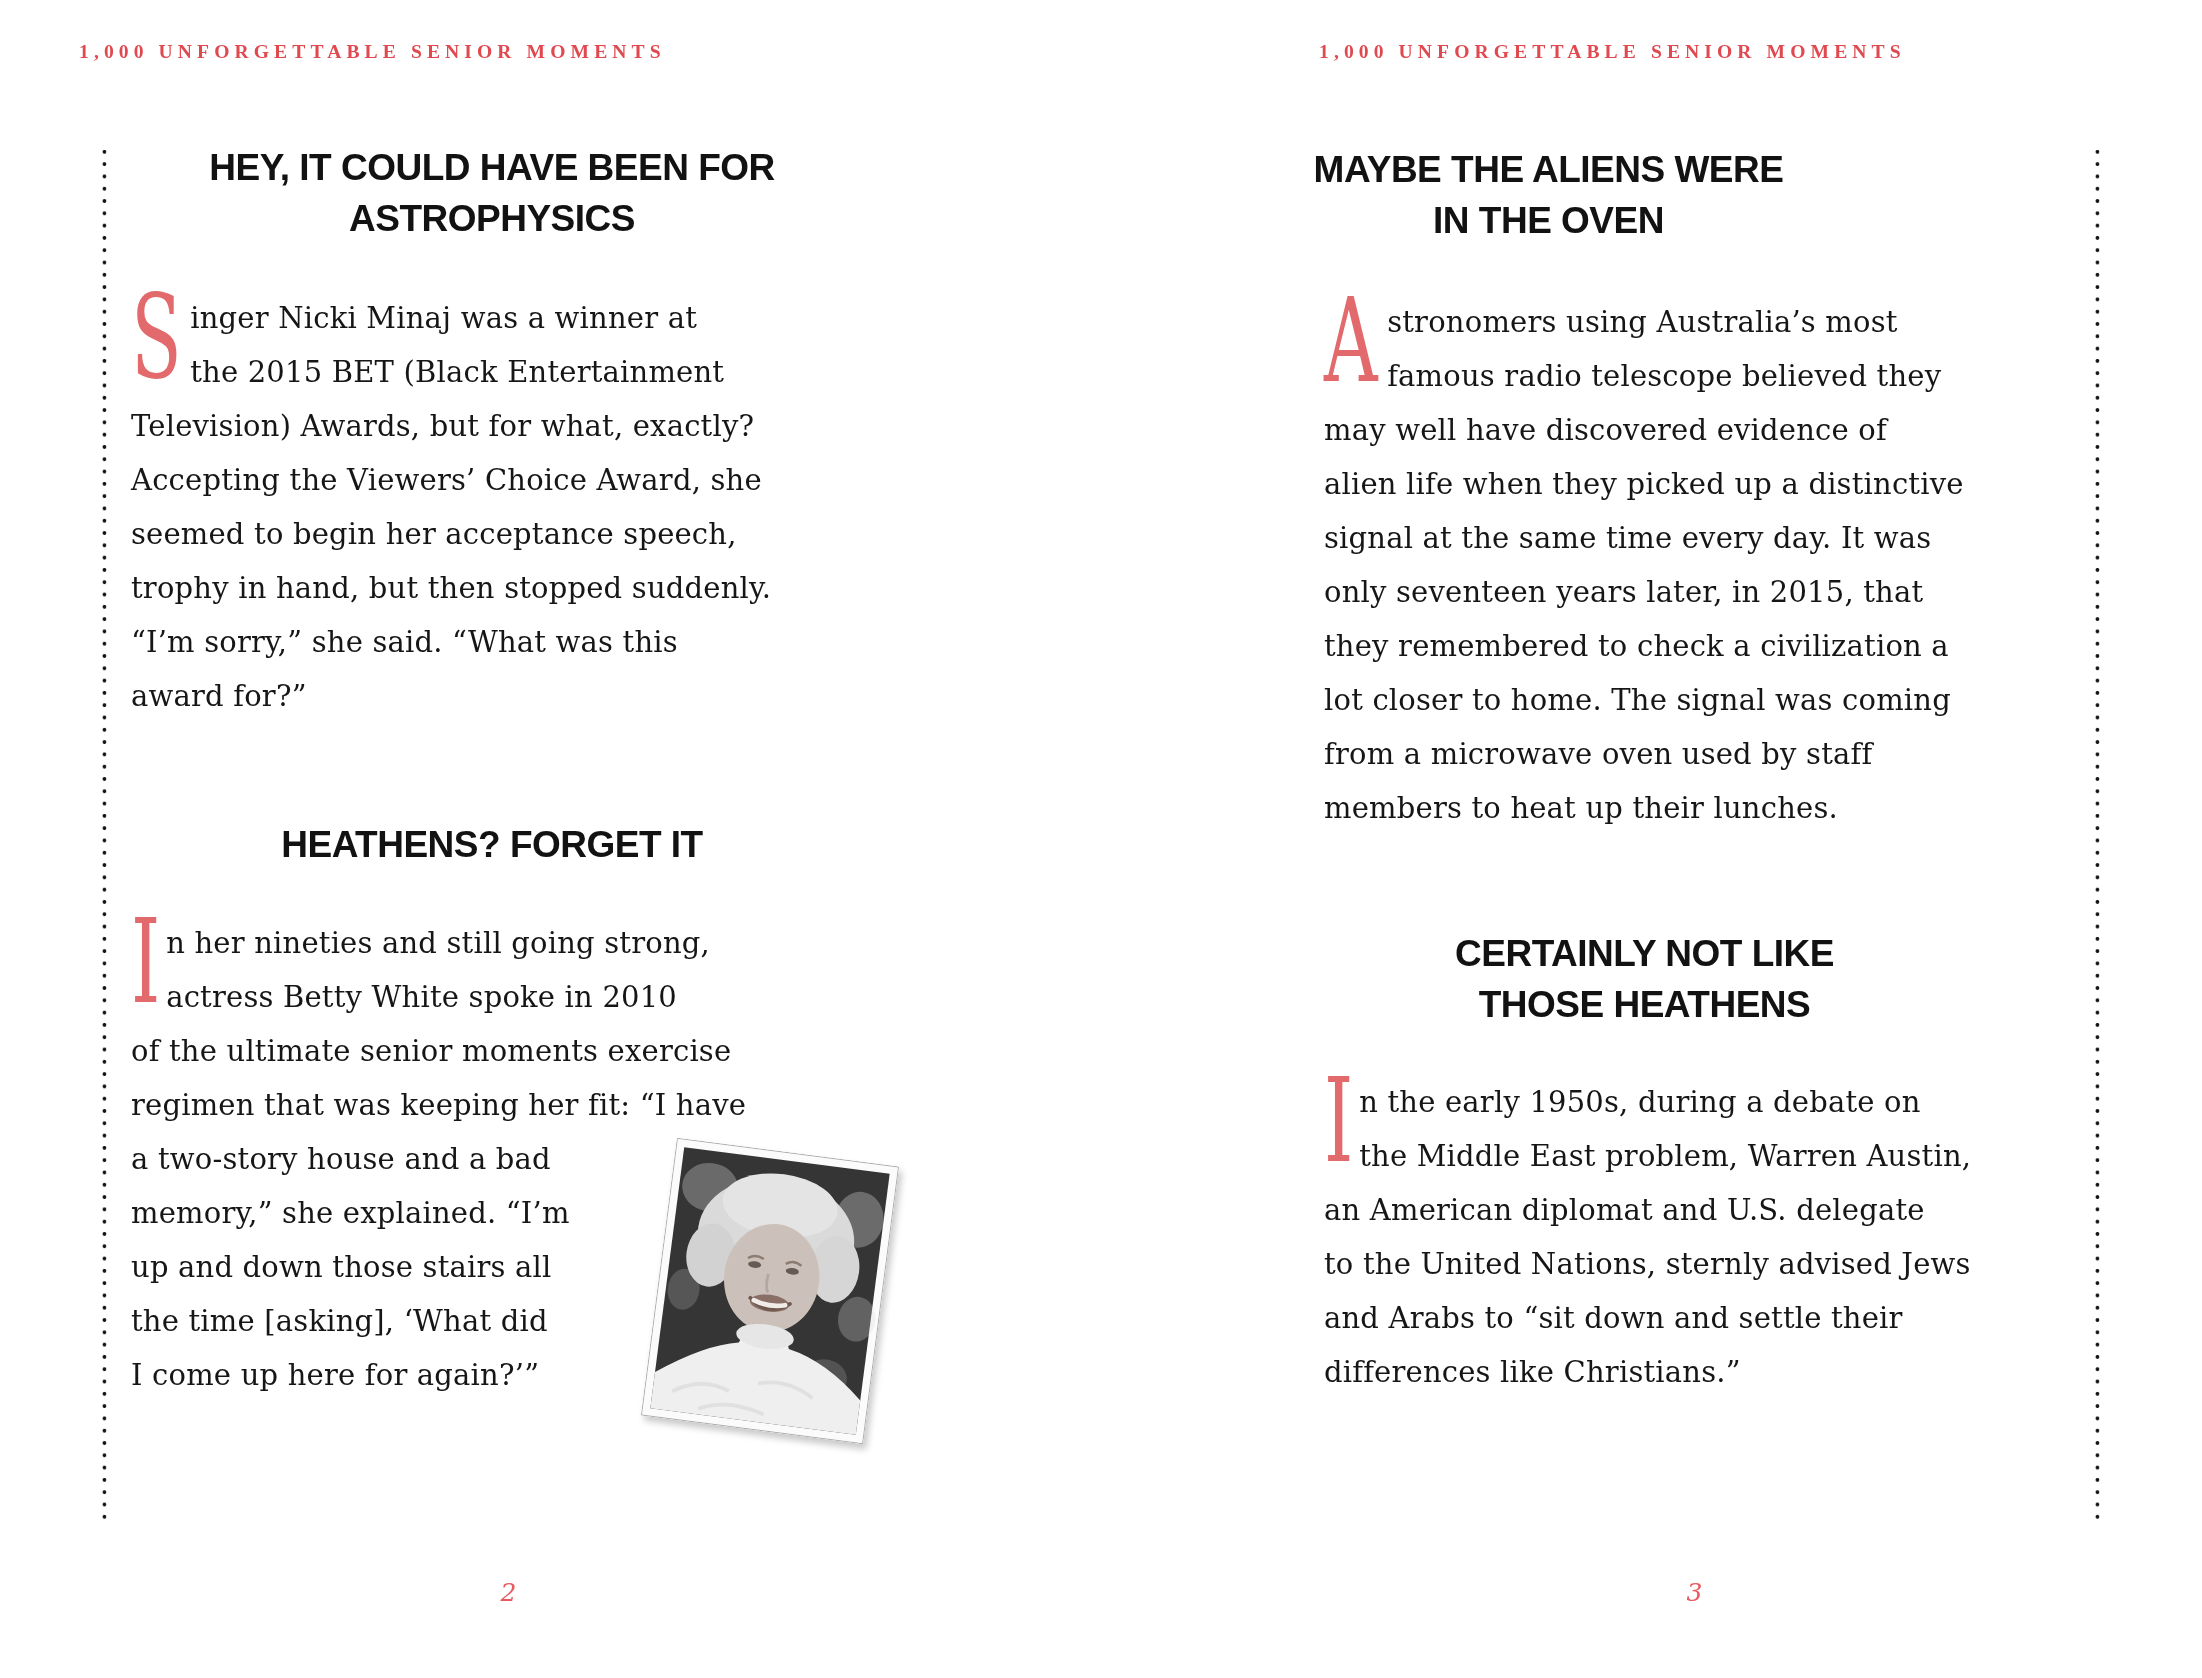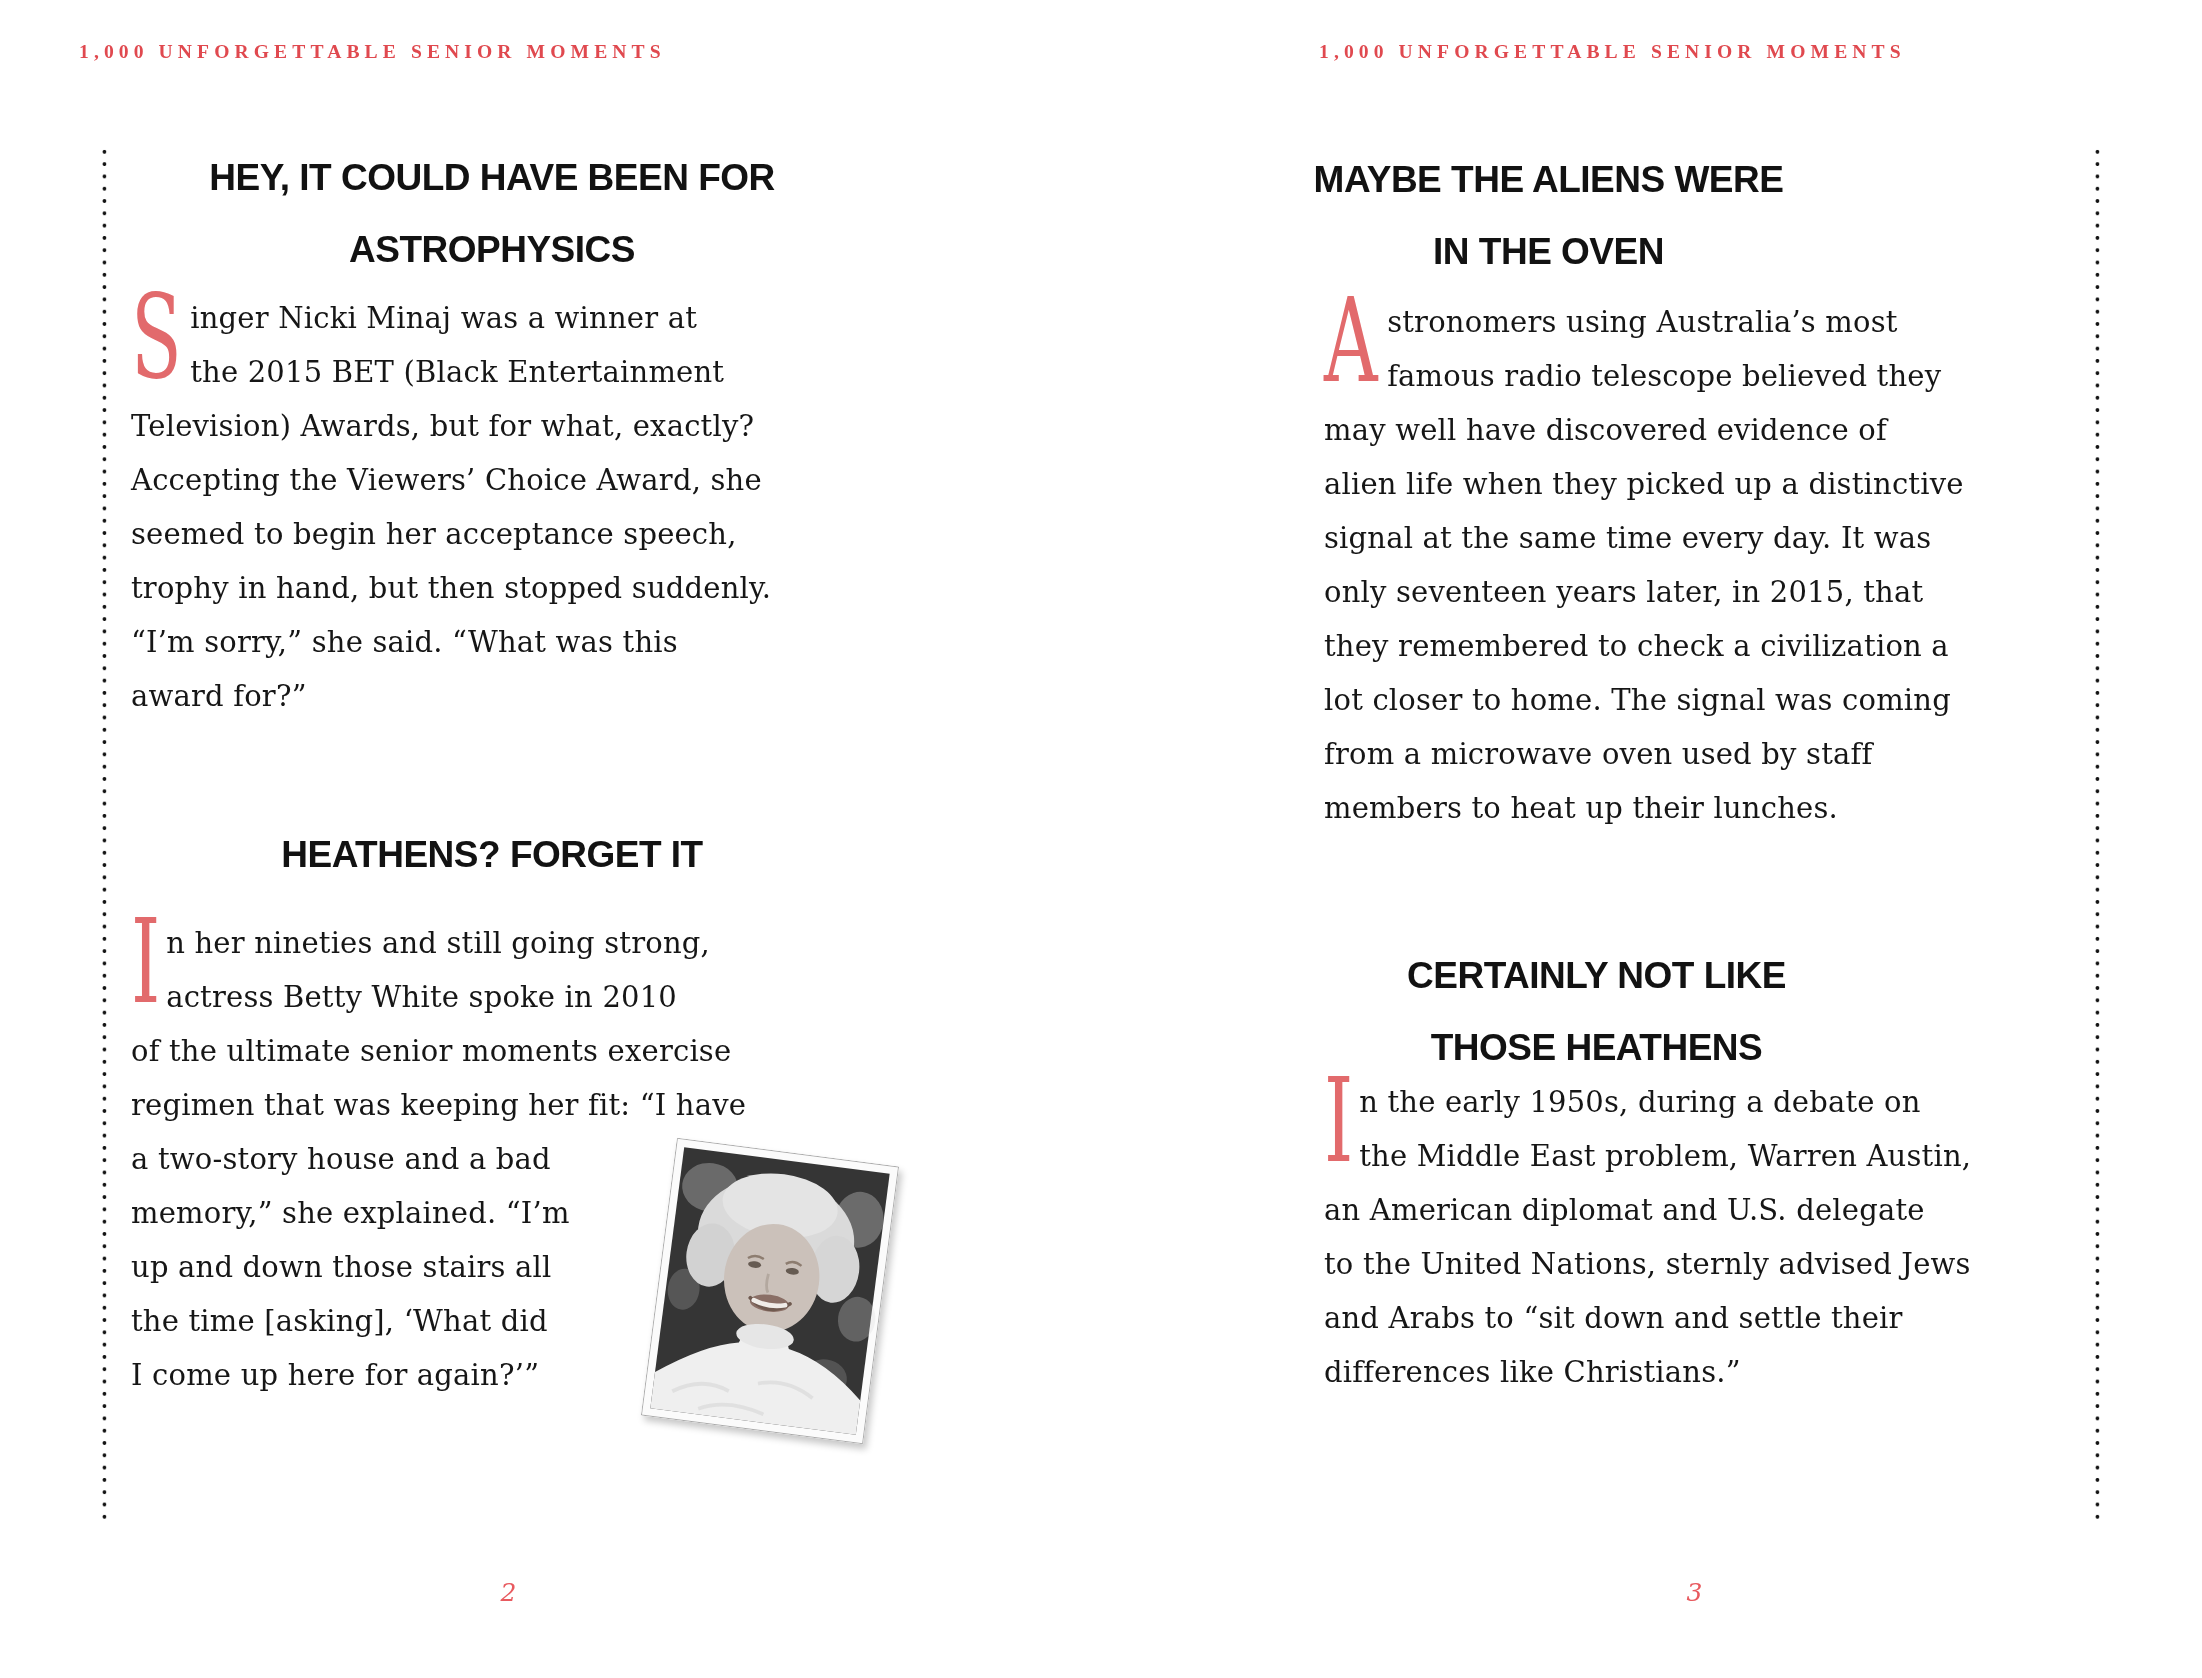--- a/index.html
+++ b/index.html
@@ -24,26 +24,26 @@
   .running-head{
     position:absolute;top:41px;width:522px;text-align:center;
     font-family:Liberation Serif, serif;font-weight:700;font-size:19.6px;
     letter-spacing:5.1px;color:var(--red-header);white-space:nowrap;
   }
   .running-head.left{left:79px;}
   .running-head.right{left:1319px;}
   .story-heading{
     position:absolute;text-align:center;
     font-family:"Liberation Sans",sans-serif;font-weight:700;
-    font-size:37px;line-height:72px;letter-spacing:-0.5px;color:#121212;
+    font-size:37px;line-height:51px;letter-spacing:-0.5px;color:#121212;
   }
   .heading-l1{left:131px;top:142px;width:722px;}
   .heading-l2{left:131px;top:819px;width:722px;}
   .heading-r1{left:1276px;top:144px;width:545px;}
-  .heading-r2{left:1324px;top:928px;width:545px;margin-top:12px;}
+  .heading-r2{left:1372px;top:928px;width:545px;}
   .body-para{
     position:absolute;text-align:left;color:var(--text-ink);
     font-family:"DejaVu Serif",serif;font-size:29px;line-height:54px;
     letter-spacing:0.2px;
   }
   .para-l1{left:131px;top:291px;width:690px;}
   .para-l2{left:131px;top:916px;width:690px;}
   .para-r1{left:1324px;top:295px;width:695px;}
   .para-r2{left:1324px;top:1075px;width:695px;}
   .dropcap{

